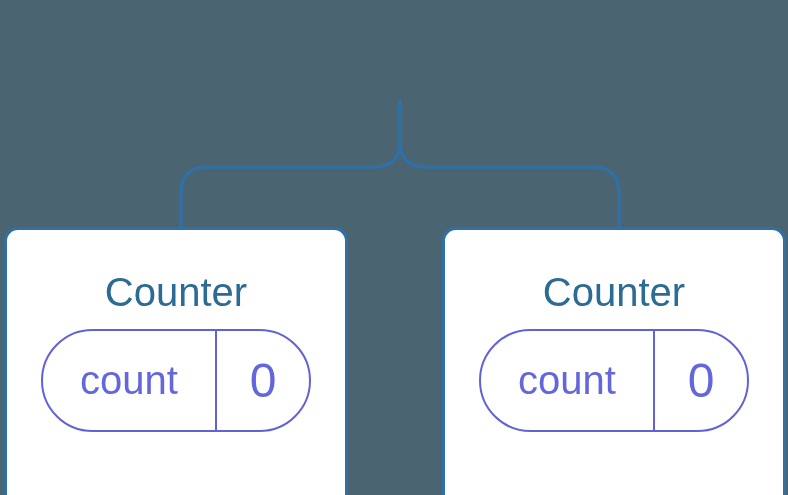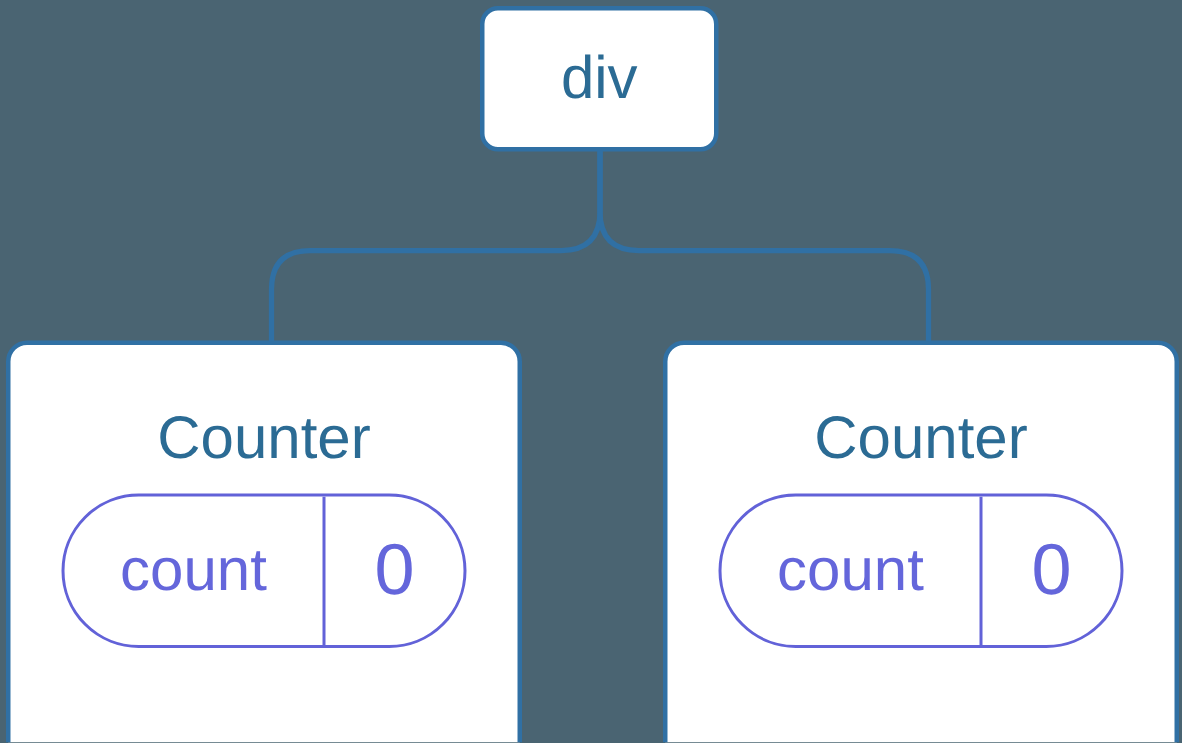--- a/index.html
+++ b/index.html
@@ -99,23 +99,20 @@
 </head>
 <body>
 
 <div class="canvas">
 
   <svg class="connector" viewBox="0 0 788 495" aria-hidden="true">
     <path d="M 400 99 L 400 141 Q 400 167 374 167 L 207 167 Q 181 167 181 193 L 181 229"></path>
     <path d="M 400 99 L 400 141 Q 400 167 426 167 L 593 167 Q 619 167 619 193 L 619 229"></path>
   </svg>
 
-  <div class="node root-node">
-    <span>div</span>
-  </div>
 
   <div class="node counter-node left">
     <div class="counter-title">Counter</div>
     <div class="state-pill">
       <div class="state-key-cell">count</div>
       <div class="state-value-cell">0</div>
     </div>
   </div>
 
   <div class="node counter-node right">

